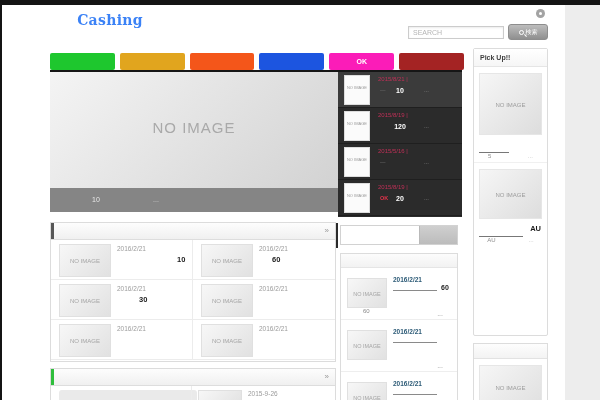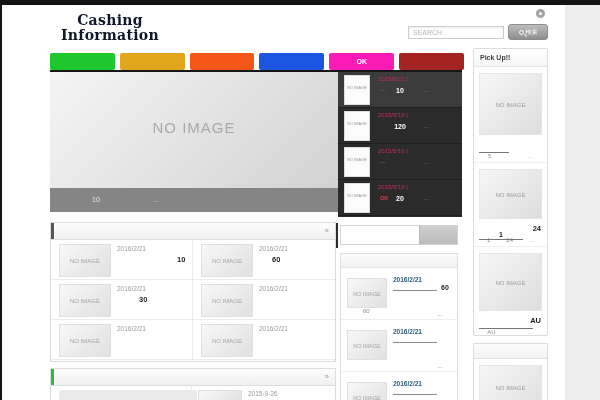--- a/index.html
+++ b/index.html
@@ -5,21 +5,21 @@
   * { margin:0; padding:0; box-sizing:border-box; }
   html,body { width:600px; height:400px; }
   body { font-family:"Liberation Sans", sans-serif; background:#fff; position:relative; overflow:hidden; }
   .abs { position:absolute; }
 
   .right-gutter { left:565px; top:0; width:35px; height:400px; background:#ededed; }
   .top-edge { left:0; top:0; width:600px; height:5px; background:#141414; }
   .left-edge { left:0; top:0; width:2px; height:400px; background:#141414; }
 
   
-  .logo { left:54px; top:13px; width:112px; text-align:center; font-family:"DejaVu Serif", serif; font-weight:900; font-size:14px; line-height:15px; color:#0f172a; letter-spacing:.3px; cursor:pointer; }
+  .logo { left:54px; top:13px; width:112px; text-align:center; font-family:"DejaVu Serif", serif; font-weight:900; font-size:14px; line-height:15px; color:#3b82f6; letter-spacing:.3px; cursor:pointer; }
   .rss { left:536px; top:9px; width:9px; height:9px; border-radius:50%; background:#a3a3a3; }
   .rss::after { content:""; position:absolute; left:3px; top:3px; width:3px; height:3px; background:#fff; border-radius:50%; }
   .search-input { left:408px; top:26px; width:96px; height:13px; border:1px solid #ccc; background:#fff; font-size:7px; padding:0 4px; color:#555; box-shadow:inset 0 1px 2px rgba(0,0,0,.08); }
   .search-input::placeholder { color:#b5b5b5; font-size:7px; }
   .search-btn { left:508px; top:24px; width:40px; height:16px; border:1px solid #8d8d8d; border-radius:3px; background:linear-gradient(#bdbdbd,#8f8f8f); color:#fff; font-size:6px; display:flex; align-items:center; justify-content:center; gap:2px; cursor:pointer; }
   .mag { display:inline-block; width:5px; height:5px; border:1px solid #fff; border-radius:50%; position:relative; }
   .mag::after { content:""; position:absolute; left:4px; top:4px; width:3px; height:1px; background:#fff; transform:rotate(45deg); }
 
   
   .nav { left:50px; top:53px; width:414px; height:17px; display:flex; gap:5px; }
@@ -110,21 +110,20 @@
 </style>
 </head>
 <body>
 
 <div class="abs right-gutter"></div>
 <div class="abs top-edge"></div>
 <div class="abs left-edge"></div>
 
 <div class="abs logo">
   <div>Cashing</div>
-  <div>Information</div>
 </div>
 <div class="abs rss"></div>
 <input class="abs search-input" placeholder="SEARCH" style="">
 <button class="abs search-btn">
   <span class="mag"></span>
   <span>検索</span>
 </button>
 
 <nav class="abs nav">
   <a style="background: rgb(30, 199, 46);"></a>
@@ -272,32 +271,20 @@
     </span>
     <span class="pk-meta">
       <span>5</span>
       <span></span>
       <span class="pk-more">...</span>
     </span>
   </a>
   <a class="pk-entry">
     <span class="pk-img">NO IMAGE</span>
     <span class="pk-title-row">
-      <span class="pk-line">1</span>
-      <b class="pk-side">24</b>
-    </span>
-    <span class="pk-meta">
-      <span>1</span>
-      <span>24</span>
-      <span class="pk-more">...</span>
-    </span>
-  </a>
-  <a class="pk-entry">
-    <span class="pk-img">NO IMAGE</span>
-    <span class="pk-title-row">
       <span class="pk-line"></span>
       <b class="pk-side">AU</b>
     </span>
     <span class="pk-meta">
       <span>AU</span>
       <span></span>
       <span class="pk-more">...</span>
     </span>
   </a>
 </aside>

